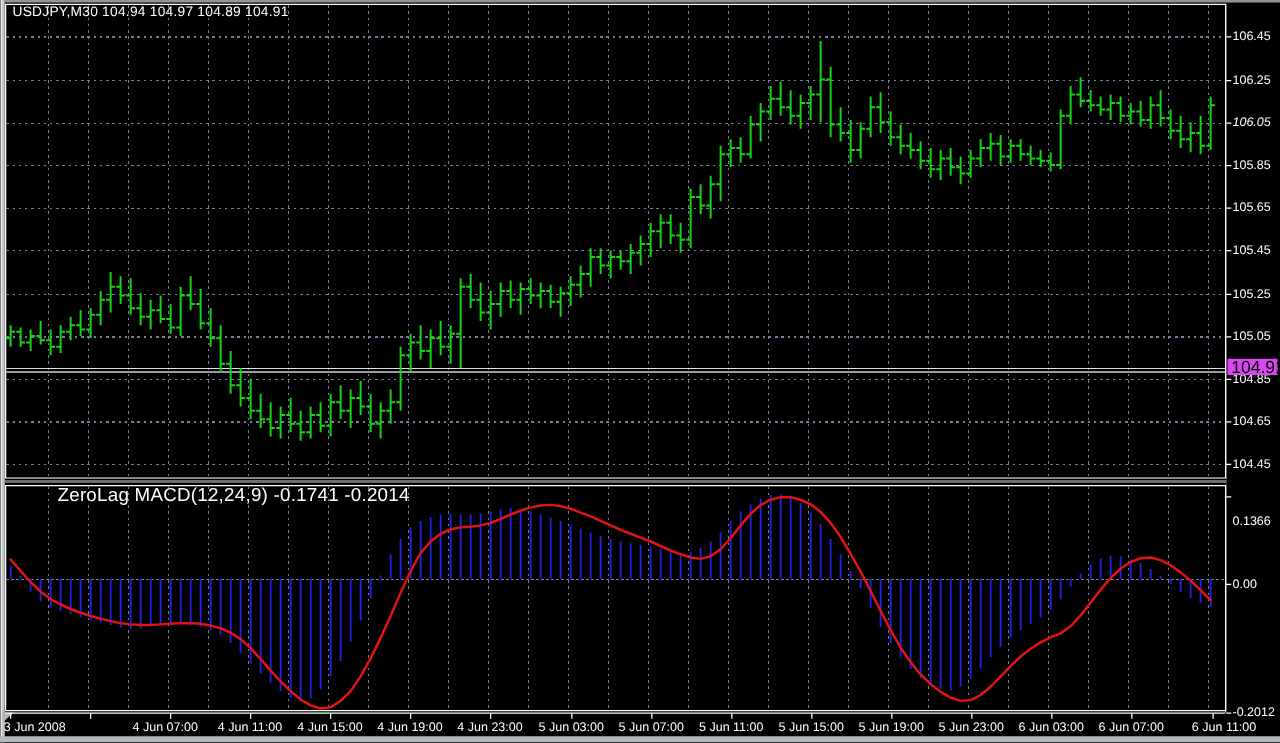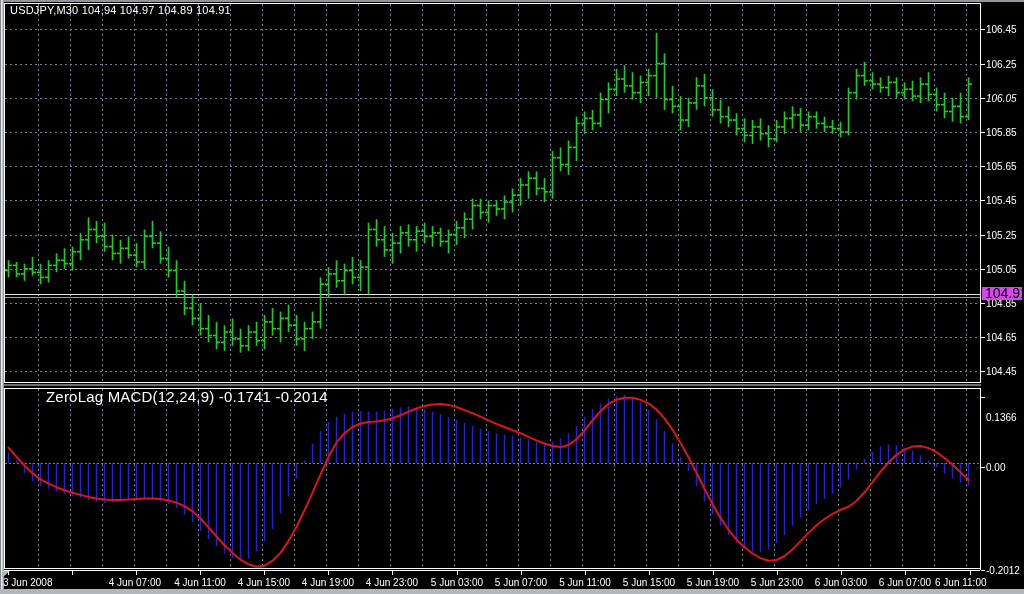--- a/index.html
+++ b/index.html
@@ -647,21 +647,21 @@
     <div class="lbl" style="left: 5px; top: 180px;">-0.2012</div>
   </div>
 
 <div class="abs" id="time-axis-line"></div>
 <div class="abs" id="time-scale" style="left:0; top:570px; width:1024px; height:19px;padding-left:44px;">
     <div class="tick-v" style="left: 8px; top: 1px;"></div>
     <div class="lbl" style="top: 7px; left: 3px;">3 Jun 2008</div>
     <div class="tick-v" style="left: 72px; top: 1px;"></div>
     <div class="lbl" style="top: 7px; left: 37px; width: 70px; text-align: center; margin-top: 40px;">4 Jun 03:00</div>
     <div class="tick-v" style="left: 136px; top: 1px;"></div>
-    <div class="lbl" style="top: 7px; left: 91px; width: 70px; text-align: right;">4 Jun 07:00</div>
+    <div class="lbl" style="top: 7px; left: 106px; width: 70px; text-align: left;">4 Jun 07:00</div>
     <div class="tick-v" style="left: 200px; top: 1px;"></div>
     <div class="lbl" style="top: 7px; left: 165px; width: 70px; text-align: center;">4 Jun 11:00</div>
     <div class="tick-v" style="left: 264px; top: 1px;"></div>
     <div class="lbl" style="top: 7px; left: 229px; width: 70px; text-align: center;">4 Jun 15:00</div>
     <div class="tick-v" style="left: 328px; top: 1px;"></div>
     <div class="lbl" style="top: 7px; left: 293px; width: 70px; text-align: center;">4 Jun 19:00</div>
     <div class="tick-v" style="left: 392px; top: 1px;"></div>
     <div class="lbl" style="top: 7px; left: 357px; width: 70px; text-align: center;">4 Jun 23:00</div>
     <div class="tick-v" style="left: 457px; top: 1px;"></div>
     <div class="lbl" style="top: 7px; left: 422px; width: 70px; text-align: center;">5 Jun 03:00</div>
@@ -673,14 +673,14 @@
     <div class="lbl" style="top: 7px; left: 614px; width: 70px; text-align: center;">5 Jun 15:00</div>
     <div class="tick-v" style="left: 713px; top: 1px;"></div>
     <div class="lbl" style="top: 7px; left: 678px; width: 70px; text-align: center;">5 Jun 19:00</div>
     <div class="tick-v" style="left: 777px; top: 1px;"></div>
     <div class="lbl" style="top: 7px; left: 742px; width: 70px; text-align: center;">5 Jun 23:00</div>
     <div class="tick-v" style="left: 841px; top: 1px;"></div>
     <div class="lbl" style="top: 7px; left: 806px; width: 70px; text-align: center;">6 Jun 03:00</div>
     <div class="tick-v" style="left: 905px; top: 1px;"></div>
     <div class="lbl" style="top: 7px; left: 870px; width: 70px; text-align: center;">6 Jun 07:00</div>
     <div class="tick-v" style="left: 970px; top: 1px;"></div>
-    <div class="lbl" style="top: 7px; left: 935px; width: 70px; text-align: left;">6 Jun 11:00</div>
+    <div class="lbl" style="top: 7px; left: 935px; width: 70px; text-align: right;">6 Jun 11:00</div>
   </div>
 
 </body></html>

